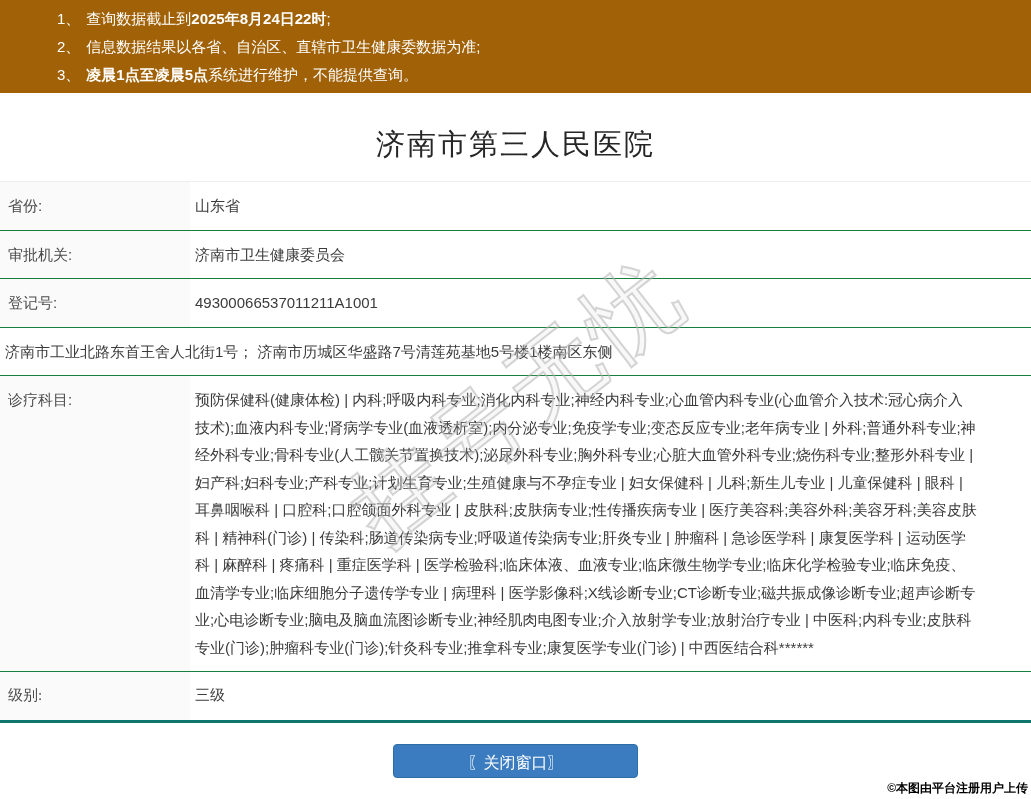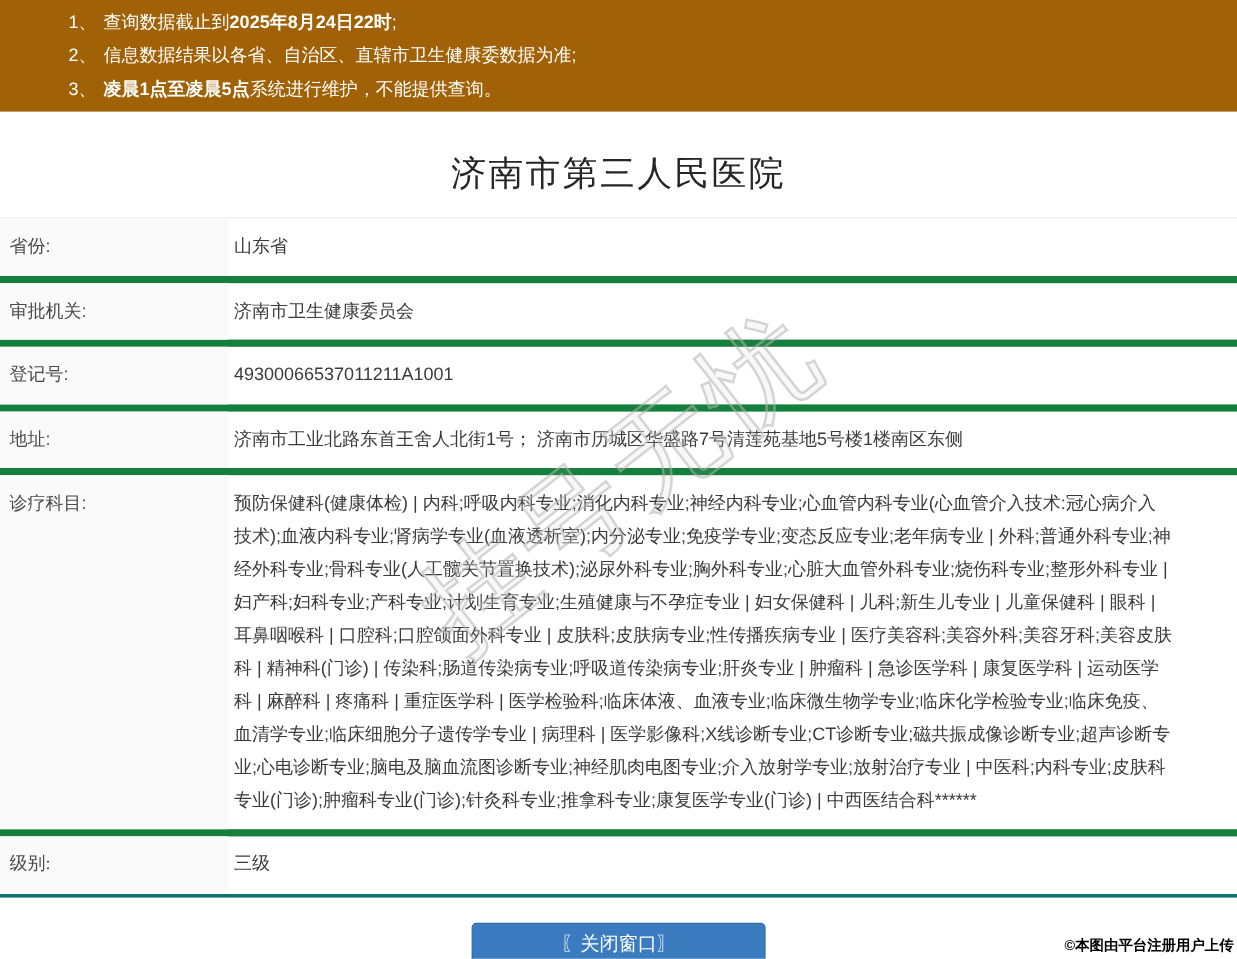--- a/index.html
+++ b/index.html
@@ -34,21 +34,21 @@
     color: #262626;
     letter-spacing: 2px;
   }
   
   .info-table {
     width: 100%;
     border-top: 1px solid #ededed;
   }
   .trow {
     display: flex;
-    border-bottom: 6px solid #15803d;
+    border-bottom: 1px solid #15803d;
   }
   .trow:last-child { border-bottom: 3px solid #0f766e; font-family: Liberation Serif, serif; }
   .tlabel {
     flex: 0 0 182px;
     background: #fafafa;
     padding: 10px 0 10px 8px;
     font-size: 15px;
     line-height: 27px;
     color: #4a4a4a;
   }
@@ -121,21 +121,20 @@
     </div>
     <div class="trow">
       <div class="tlabel">审批机关:</div>
       <div class="tvalue">济南市卫生健康委员会</div>
     </div>
     <div class="trow">
       <div class="tlabel">登记号:</div>
       <div class="tvalue">49300066537011211A1001</div>
     </div>
     <div class="trow">
-      <div class="tlabel">地址:</div>
       <div class="tvalue">济南市工业北路东首王舍人北街1号； 济南市历城区华盛路7号清莲苑基地5号楼1楼南区东侧</div>
     </div>
     <div class="trow">
       <div class="tlabel">诊疗科目:</div>
       <div class="tvalue">预防保健科(健康体检) | 内科;呼吸内科专业;消化内科专业;神经内科专业;心血管内科专业(心血管介入技术:冠心病介入技术);血液内科专业;肾病学专业(血液透析室);内分泌专业;免疫学专业;变态反应专业;老年病专业 | 外科;普通外科专业;神经外科专业;骨科专业(人工髋关节置换技术);泌尿外科专业;胸外科专业;心脏大血管外科专业;烧伤科专业;整形外科专业 | 妇产科;妇科专业;产科专业;计划生育专业;生殖健康与不孕症专业 | 妇女保健科 | 儿科;新生儿专业 | 儿童保健科 | 眼科 | 耳鼻咽喉科 | 口腔科;口腔颌面外科专业 | 皮肤科;皮肤病专业;性传播疾病专业 | 医疗美容科;美容外科;美容牙科;美容皮肤科 | 精神科(门诊) | 传染科;肠道传染病专业;呼吸道传染病专业;肝炎专业 | 肿瘤科 | 急诊医学科 | 康复医学科 | 运动医学科 | 麻醉科 | 疼痛科 | 重症医学科 | 医学检验科;临床体液、血液专业;临床微生物学专业;临床化学检验专业;临床免疫、血清学专业;临床细胞分子遗传学专业 | 病理科 | 医学影像科;X线诊断专业;CT诊断专业;磁共振成像诊断专业;超声诊断专业;心电诊断专业;脑电及脑血流图诊断专业;神经肌肉电图专业;介入放射学专业;放射治疗专业 | 中医科;内科专业;皮肤科专业(门诊);肿瘤科专业(门诊);针灸科专业;推拿科专业;康复医学专业(门诊) | 中西医结合科******</div>
     </div>
     <div class="trow">
       <div class="tlabel">级别:</div>
       <div class="tvalue">三级</div>
     </div>

